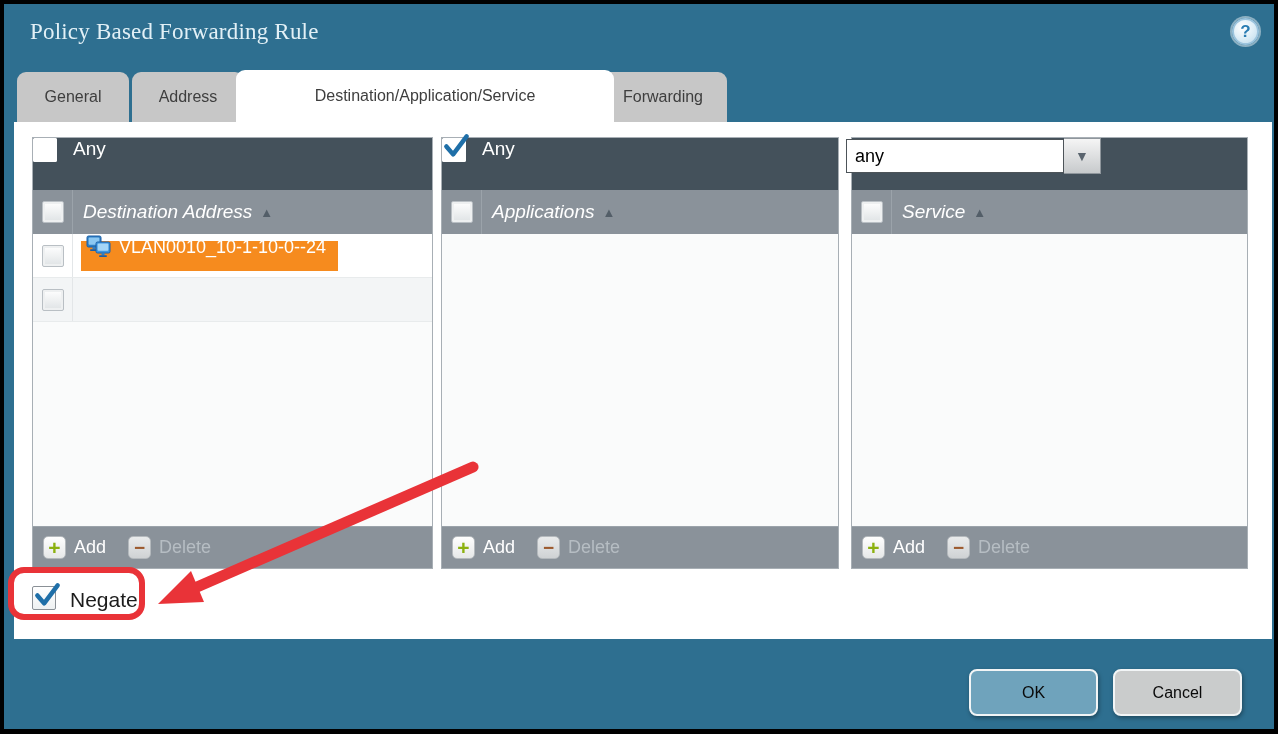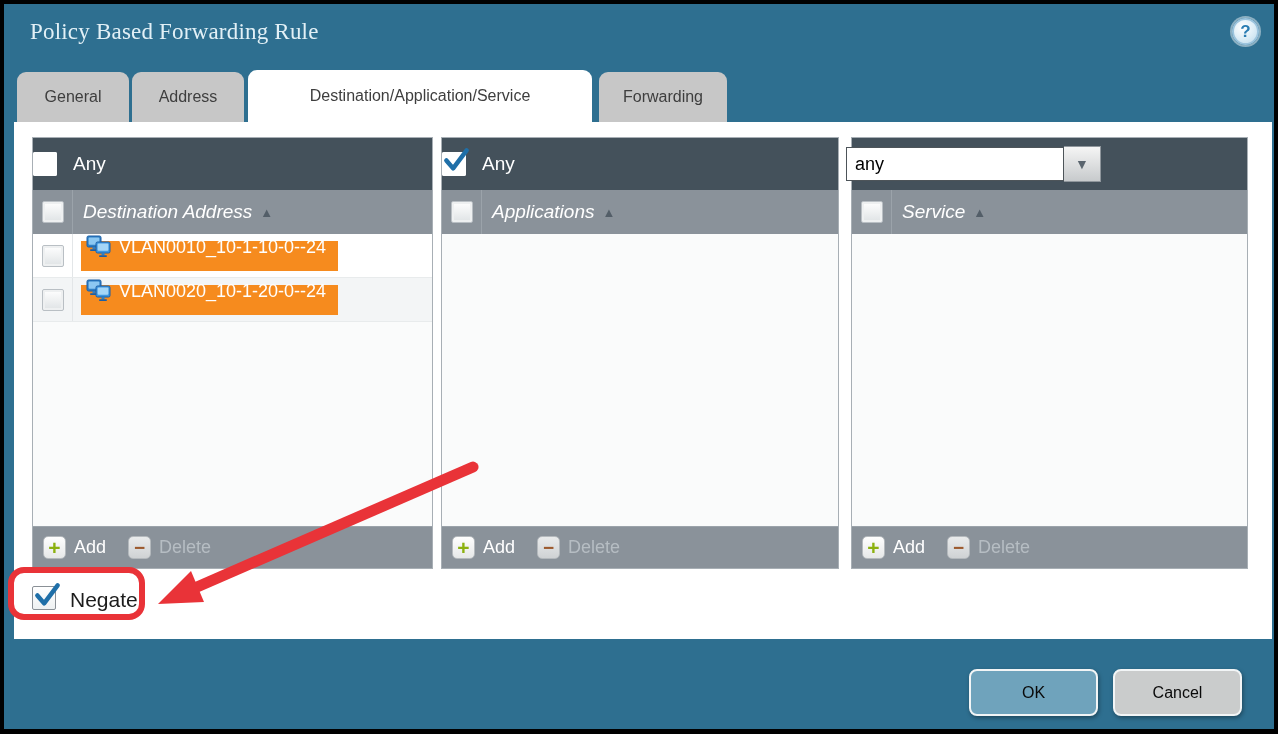--- a/index.html
+++ b/index.html
@@ -14,32 +14,32 @@
           border:2px solid #9cc4dd; box-shadow:0 0 0 2px rgba(255,255,255,.45);
           display:flex; align-items:center; justify-content:center;
           color:#2a7db3; font-size:17px; font-weight:bold; cursor:pointer; }
 
   
   .tab { position:absolute; top:68px; height:50px; background:#C7C7C7; border-radius:9px 9px 0 0;
          display:flex; align-items:center; justify-content:center; font-size:16px; color:#3E3E3E; cursor:pointer; }
   .tab.active { top:66px; height:52px; background:#FFFFFF; z-index:2; }
   .tab-general { left:13px; width:112px; }
   .tab-source { left:128px; width:112px; }
-  .tab-dest { left:244px; width:344px;text-align:center; }
+  .tab-dest { left:232px; width:378px;text-align:center; }
   .tab-forwarding { left:595px; width:128px; }
 
   
   .content { position:absolute; left:10px; top:118px; width:1258px; height:517px; background:#FFFFFF; z-index:1; }
 
   .panel { position:absolute; top:15px; height:432px; border:1px solid #A8AFB5; display:flex; flex-direction:column; background:#FAFBFB; }
   .panel-1 { left:18px; width:401px; }
   .panel-2 { left:427px; width:398px; }
   .panel-3 { left:837px; width:397px; }
 
-  .any-header { height:52px; background:#44515B; display:flex; align-items:center; flex:none; }
+  .any-header { height:52px; background:#44515B; display:flex; align-items:flex-start; flex:none; }
   .any-label { color:#fff; font-size:19px; margin-left:16px; }
 
   .col-header { height:44px; background:#8A929A; display:flex; align-items:center; flex:none;font-style:italic; }
   .cb-cell { width:40px; height:100%; display:flex; align-items:center; justify-content:center; flex:none; }
   .col-header .cb-cell { border-right:1px solid #9BA3AA; }
   .col-label { color:#fff; font-size:19px; padding-left:10px; }
   .sort { color:#535E68; font-size:13px; padding-left:8px; }
 
   .body { flex:1 1 auto; background:#FAFBFB; position:relative; overflow:hidden; }
 
@@ -152,37 +152,20 @@
                     <rect x="13" y="20.2" width="8" height="1.8" rx="0.9" fill="#1b5fa6"></rect>
                   </g>
               </svg>
               <span>VLAN0010_10-1-10-0--24</span>
             </span>
           </div>
           <div class="row alt">
             <span class="cb-cell">
               <span class="cb cb-gray"></span>
             </span>
-            <span class="tag" style="background:#F68B1E">
-              <svg class="net-icon" viewBox="0 0 26 24">
-                <g>
-                    <rect x="1" y="1" width="14" height="11" rx="1.5" fill="#2F7FC4" stroke="#1b5fa6"></rect>
-                    <rect x="2.6" y="2.6" width="10.8" height="7.2" rx="1" fill="#8CC8F2"></rect>
-                    <rect x="6.5" y="12" width="3" height="2.4" fill="#2F7FC4"></rect>
-                    <rect x="4" y="14.2" width="8" height="1.8" rx="0.9" fill="#1b5fa6"></rect>
-                  </g>
-                <g>
-                    <rect x="10" y="7" width="14" height="11" rx="1.5" fill="#3E97E0" stroke="#1b5fa6"></rect>
-                    <rect x="11.6" y="8.6" width="10.8" height="7.2" rx="1" fill="#A5D6F7"></rect>
-                    <rect x="15.5" y="18" width="3" height="2.4" fill="#2F7FC4"></rect>
-                    <rect x="13" y="20.2" width="8" height="1.8" rx="0.9" fill="#1b5fa6"></rect>
-                  </g>
-              </svg>
-              <span>VLAN0020_10-1-20-0--24</span>
-            </span>
           </div>
         </div>
         <div class="toolbar">
           <span class="tool-btn">
             <span class="icon-sq icon-add">+</span>
             <span class="tool-label">Add</span>
           </span>
           <span class="tool-btn disabled">
             <span class="icon-sq icon-del">−</span>
             <span class="tool-label">Delete</span>

